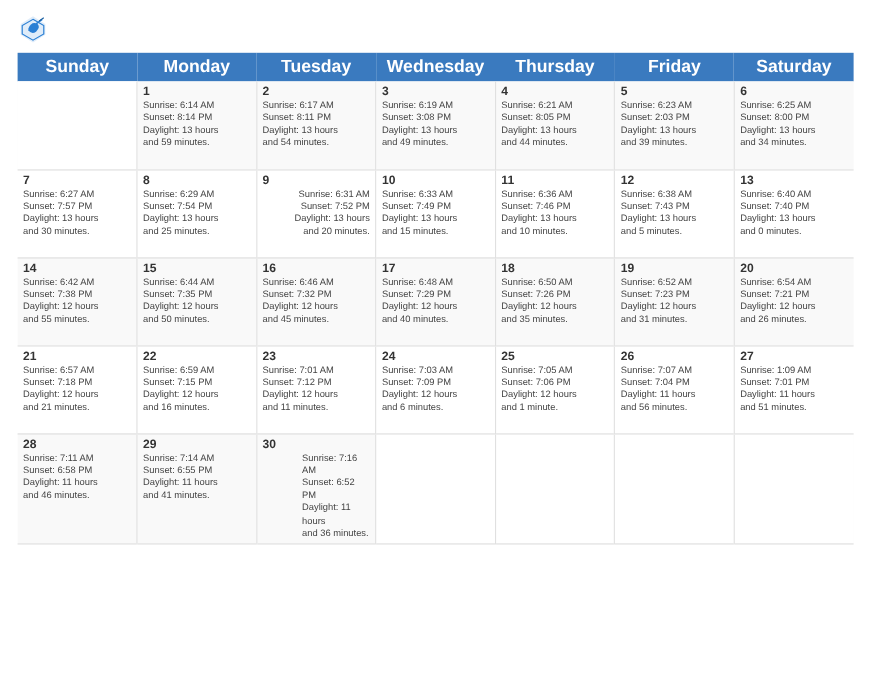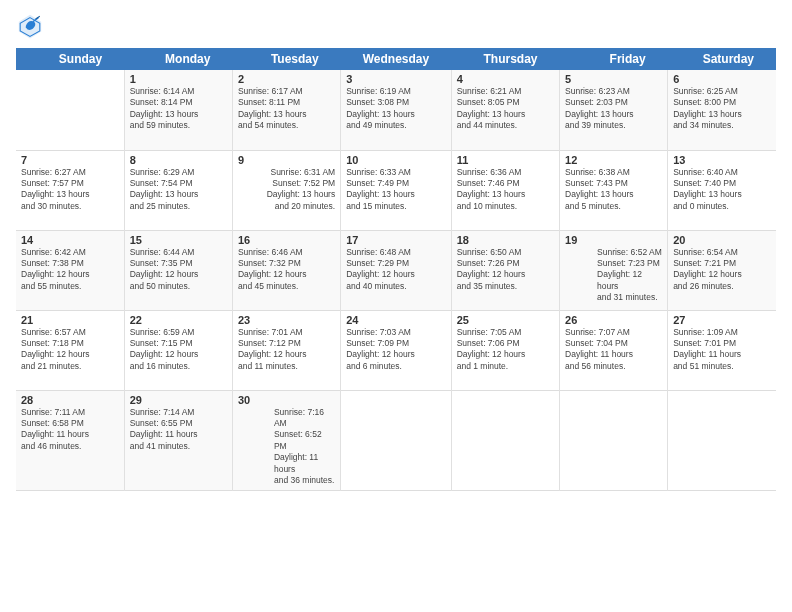--- a/index.html
+++ b/index.html
@@ -53,23 +53,23 @@
       color: #555;
     }
     table {
       width: 100%;
       border-collapse: collapse;
       font-size: 9.5px;
     }
     thead tr th {
       background-color: #3a7abf;
       color: #fff;
-      text-align: right;
-      padding: 4px 22px;
-      font-size: 12px;
+      text-align: center;
+      padding: 4px 4px;
+      font-size: 16px;
       font-weight: 600;
     }
     tbody tr {
       border-bottom: 1px solid #ddd;
     }
     tbody tr:nth-child(odd) {
       background-color: #f9f9f9;
     }
     tbody tr:nth-child(even) {
       background-color: #ffffff;
@@ -267,21 +267,21 @@
           </td>
           <td>
             <span class="day-number">18</span>
             <div class="day-info" style="white-space: pre-line;">Sunrise: 6:50 AM
 Sunset: 7:26 PM
 Daylight: 12 hours
 and 35 minutes.</div>
           </td>
           <td>
             <span class="day-number">19</span>
-            <div class="day-info" style="white-space: pre-line; margin-left: 32px;">Sunrise: 6:52 AM
+            <div class="day-info" style="white-space: pre-line;">Sunrise: 6:52 AM
 Sunset: 7:23 PM
 Daylight: 12 hours
 and 31 minutes.</div>
           </td>
           <td>
             <span class="day-number">20</span>
             <div class="day-info" style="white-space: pre-line;">Sunrise: 6:54 AM
 Sunset: 7:21 PM
 Daylight: 12 hours
 and 26 minutes.</div>

